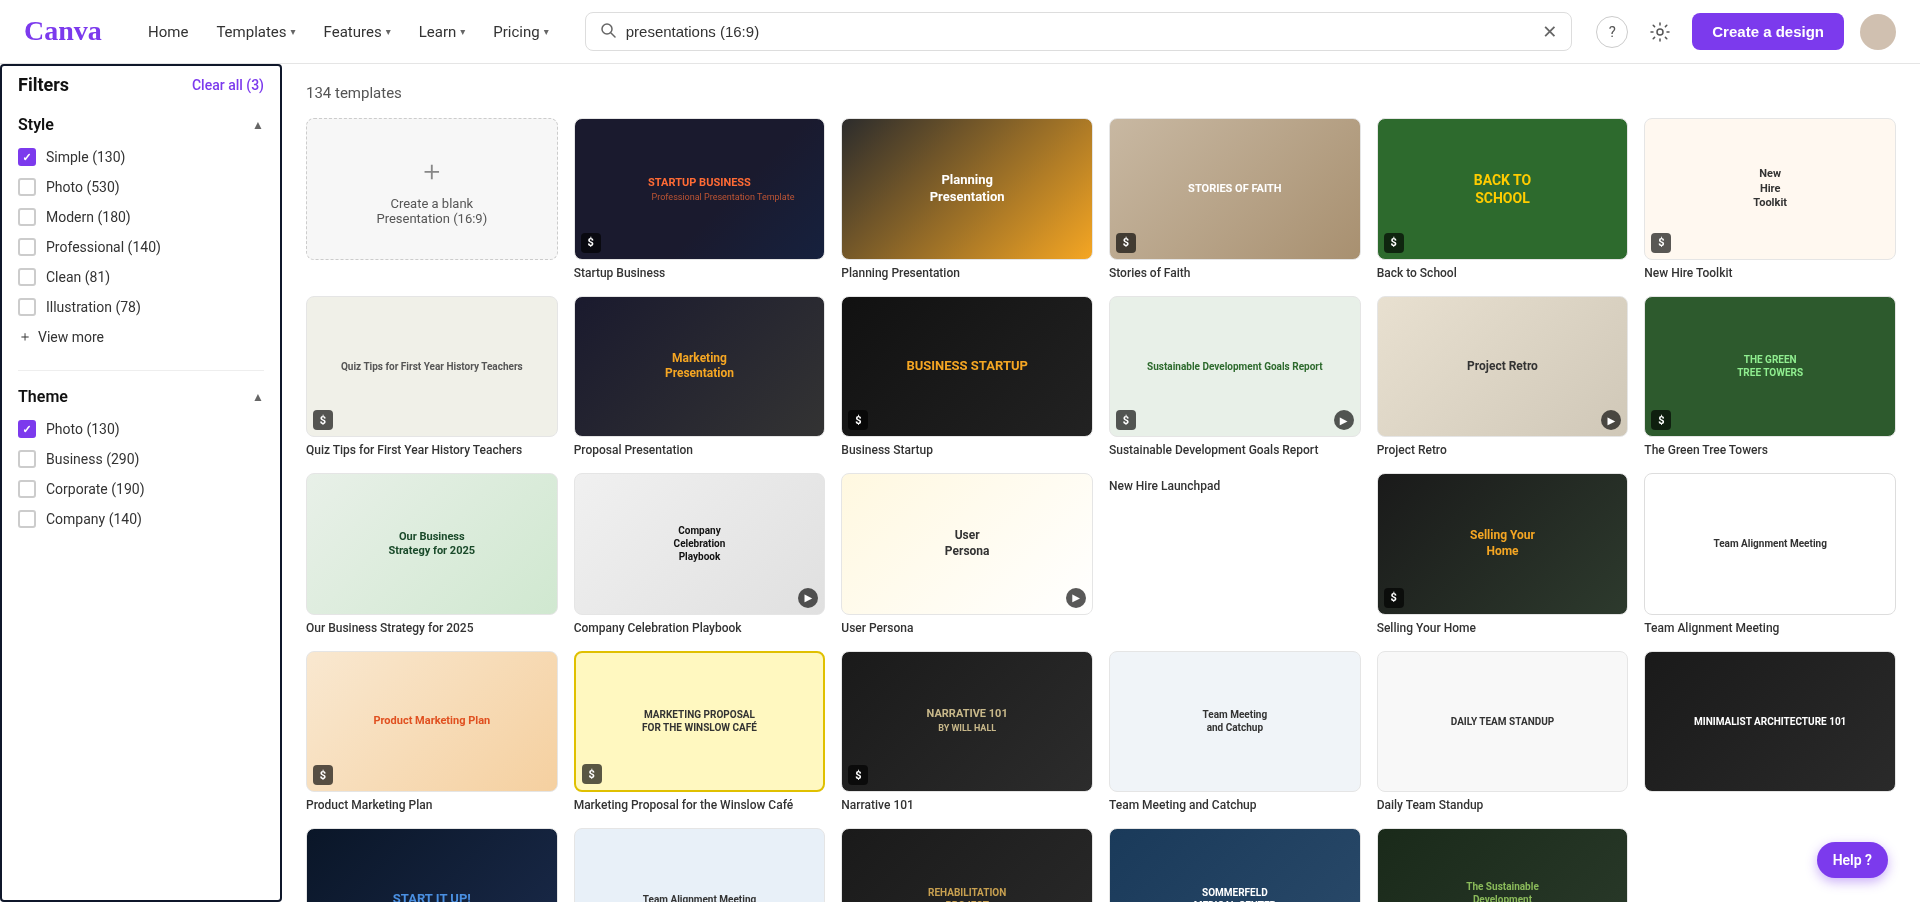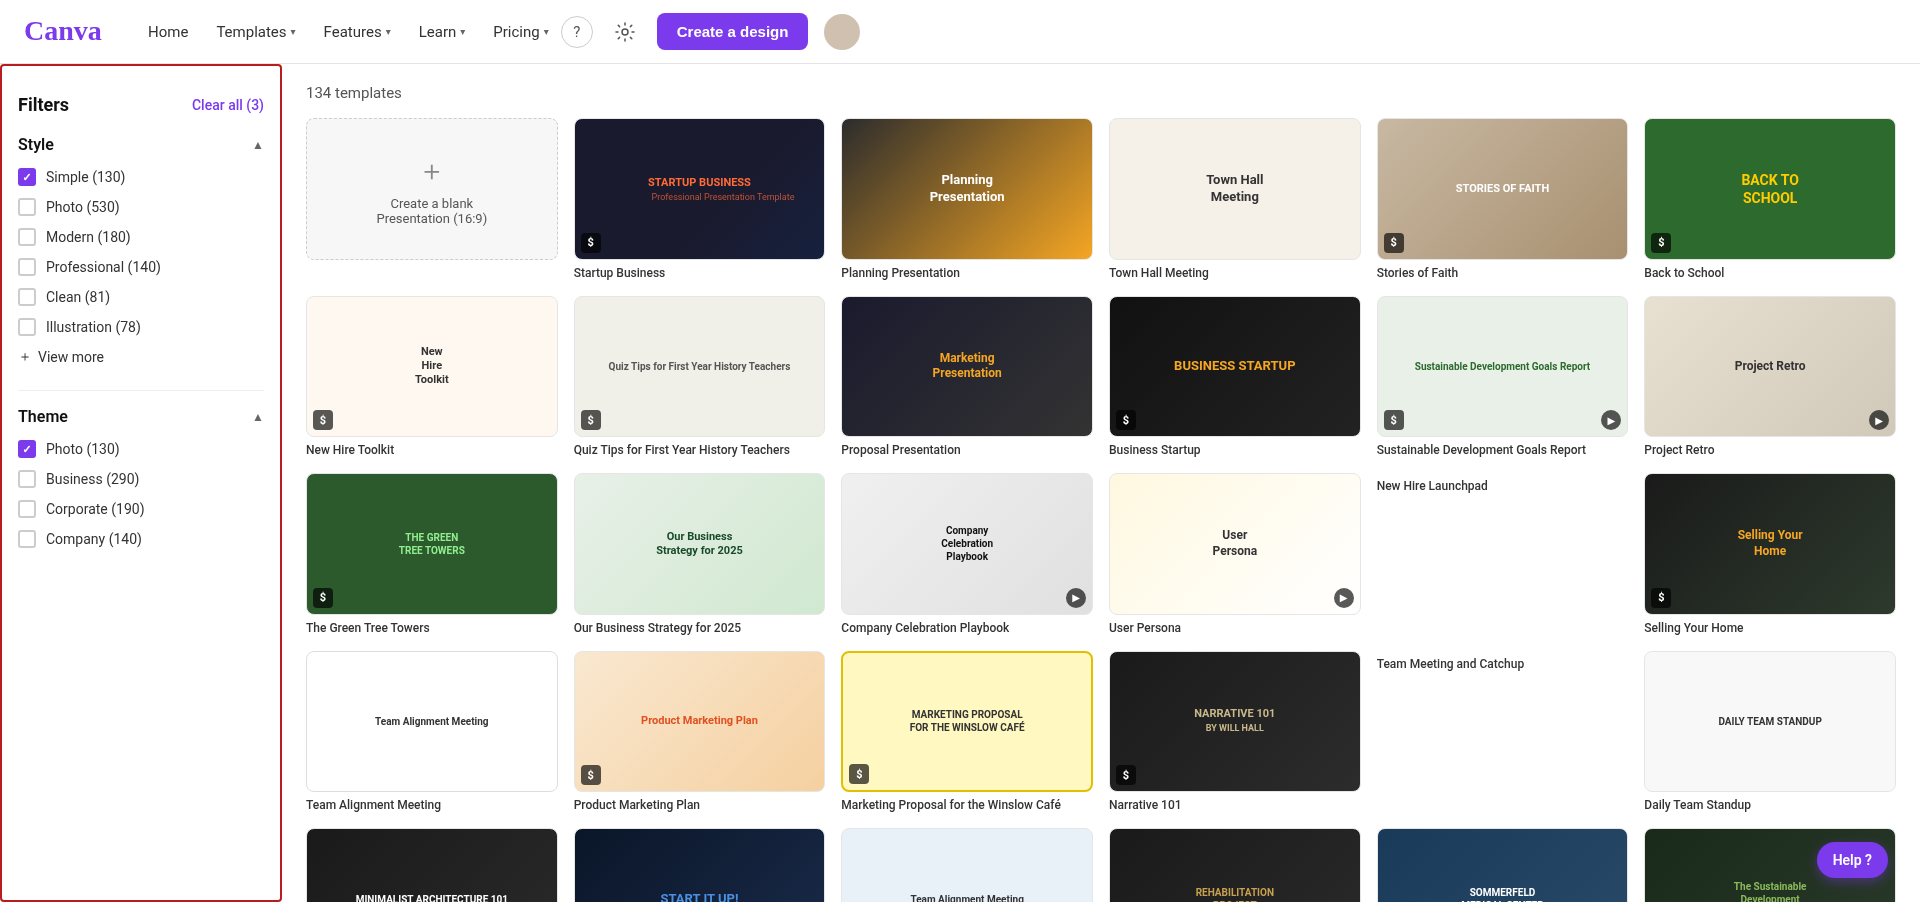--- a/index.html
+++ b/index.html
@@ -44,22 +44,22 @@
     }
     .avatar {
       width: 36px; height: 36px; border-radius: 50%; background: #ccc; cursor: pointer;
     }
 
     
     .layout { display: flex; height: calc(100vh - 64px); overflow: hidden; }
 
     
     .sidebar {
-      width: 282px; min-width: 282px; border: 2px solid #b91c1c; border-radius: 4px;
-      overflow-y: auto; padding: 28px 16px; background: #fff;
+      width: 282px; min-width: 282px; border: 2px solid #0f172a; border-radius: 4px;
+      overflow-y: auto; padding: 8px 16px; background: #fff;
     }
     .sidebar-header { display: flex; justify-content: space-between; align-items: center; margin-bottom: 20px; }
     .sidebar-title { font-size: 18px; font-weight: 700; color: #111; }
     .clear-all { color: #7c3aed; font-size: 14px; font-weight: 500; cursor: pointer; }
 
     .filter-section { margin-bottom: 24px; }
     .filter-section-header {
       display: flex; justify-content: space-between; align-items: center;
       margin-bottom: 14px; cursor: pointer;
     }
@@ -190,20 +190,30 @@
     </div>
     <div class="nav-item">
       <span>Learn</span>
       <span class="chevron">▾</span>
     </div>
     <div class="nav-item">
       <span>Pricing</span>
       <span class="chevron">▾</span>
     </div>
   </nav>
+  <div class="search-bar">
+    <span class="search-icon-btn">
+      <svg width="16" height="16" viewBox="0 0 16 16" fill="none">
+        <circle cx="7" cy="7" r="5" stroke="#666" stroke-width="1.5"></circle>
+        <line x1="11" y1="11" x2="15" y2="15" stroke="#666" stroke-width="1.5" stroke-linecap="round"></line>
+      </svg>
+    </span>
+    <input type="text" style="width: 100%;" value="presentations (16:9)">
+    <span class="clear-btn">✕</span>
+  </div>
   <div class="header-actions">
     <div class="help-btn">
       <span>?</span>
     </div>
     <div class="settings-btn">
       <svg width="20" height="20" viewBox="0 0 20 20" fill="none">
         <circle cx="10" cy="10" r="3" stroke="#555" stroke-width="1.5"></circle>
         <path d="M10 1v2M10 17v2M1 10h2M17 10h2M3.2 3.2l1.4 1.4M15.4 15.4l1.4 1.4M3.2 16.8l1.4-1.4M15.4 4.6l1.4-1.4" stroke="#555" stroke-width="1.5" stroke-linecap="round"></path>
       </svg>
     </div>
@@ -309,28 +319,20 @@
 
       <div class="template-card">
         <div class="template-thumb t-planning">
           <div class="thumb-content">
             <div class="thumb-title" style="color:#fff;font-size:13px;">Planning<br>Presentation</div>
           </div>
         </div>
         <div class="template-title">Planning Presentation</div>
       </div>
 
-      <div class="template-card">
-        <div class="template-thumb t-townhall">
-          <div class="thumb-content">
-            <div class="thumb-title" style="font-size:13px;">Town Hall<br>Meeting</div>
-          </div>
-        </div>
-        <div class="template-title">Town Hall Meeting</div>
-      </div>
 
       <div class="template-card">
         <div class="template-thumb t-faith">
           <div class="thumb-content">
             <div class="thumb-title">STORIES OF FAITH</div>
           </div>
           <div class="dollar-badge">$</div>
         </div>
         <div class="template-title">Stories of Faith</div>
       </div>
@@ -491,20 +493,25 @@
         <div class="template-thumb t-narrative">
           <div class="thumb-content">
             <div class="thumb-title" style="color:#c8b88a;font-size:11px;">NARRATIVE 101<br><span style="font-size:9px;">BY WILL HALL</span></div>
           </div>
           <div class="dollar-badge">$</div>
         </div>
         <div class="template-title">Narrative 101</div>
       </div>
 
       <div class="template-card">
+        <div class="template-thumb t-teammeeting">
+          <div class="thumb-content">
+            <div class="thumb-title" style="color:#333;font-size:10px;">Team Meeting<br>and Catchup</div>
+          </div>
+        </div>
         <div class="template-title">Team Meeting and Catchup</div>
       </div>
 
       <div class="template-card">
         <div class="template-thumb t-dailystandup">
           <div class="thumb-content">
             <div class="thumb-title" style="color:#333;font-size:10px;">DAILY TEAM STANDUP</div>
           </div>
         </div>
         <div class="template-title">Daily Team Standup</div>

